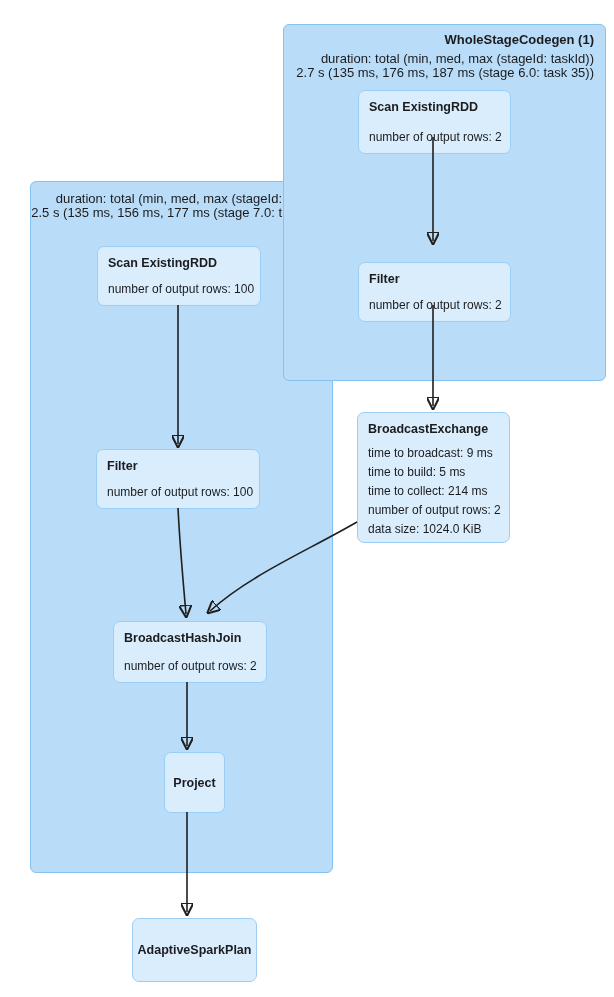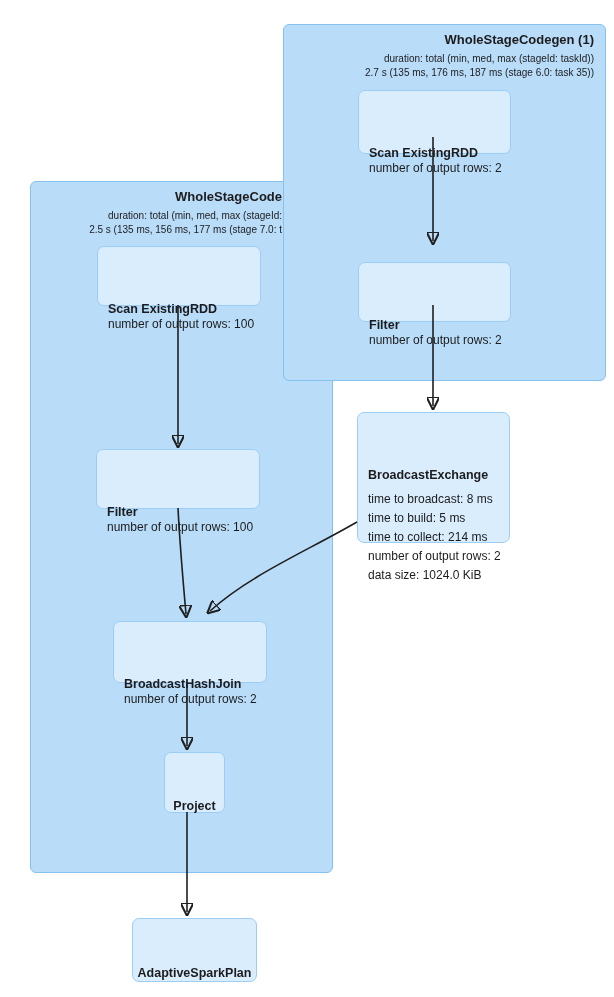--- a/index.html
+++ b/index.html
@@ -21,28 +21,28 @@
   .cluster{
     position:absolute;background:var(--cluster-fill);
     border:1px solid var(--cluster-border);border-radius:6px;
   }
   .cluster-left{left:30px;top:181px;width:303px;height:692px;z-index:1;}
   .cluster-right{left:283px;top:24px;width:323px;height:357px;z-index:2;}
   .cluster-header{position:absolute;top:6px;text-align:right;white-space:nowrap;}
   .cluster-right .cluster-header{right:11px;}
   .cluster-left .cluster-header{right:50px;} 
   .cluster-title{font-size:13px;font-weight:bold;line-height:17px;}
-  .cluster-duration{margin-top:4px;font-size:10px;line-height:14px;}
+  .cluster-duration{margin-top:4px;font-size:13px;line-height:14px;}
   .node{
     position:absolute;background:var(--node-fill);
     border:1px solid var(--node-border);border-radius:7px;
     display:flex;flex-direction:column;justify-content:space-between;
     padding:8px 10px 9px 10px;cursor:default;
   }
-  .node-title{font-size:12.5px;font-weight:bold;line-height:16px;white-space:nowrap;margin-top:46px;}
+  .node-title{font-size:12.5px;font-weight:bold;line-height:16px;white-space:nowrap;}
   .node-metric{font-size:12px;line-height:14px;white-space:nowrap;}
   .node-metrics{margin-top:7px;}
   .node-metrics .node-metric{line-height:19px;}
   .node-center{justify-content:center;align-items:center;padding:8px;}
   
   .n-scan-right{left:74px;top:65px;width:153px;height:64px;}
   .n-filter-right{left:74px;top:237px;width:153px;height:60px;}
   .n-scan-left{left:66px;top:64px;width:164px;height:60px;}
   .n-filter-left{left:65px;top:267px;width:164px;height:60px;}
   .n-bhj{left:82px;top:439px;width:154px;height:62px;}
@@ -52,21 +52,20 @@
   .edges{position:absolute;left:0;top:0;z-index:3;pointer-events:none;}
   .edges path{stroke:var(--arrow);stroke-width:1.6;fill:none;}
 </style>
 </head>
 <body>
 
 <div class="canvas">
 
   <div class="cluster cluster-left">
     <div class="cluster-header">
-      <div class="cluster-title">WholeStageCode</div>
       <div class="cluster-duration">
         <div>duration: total (min, med, max (stageId:</div>
         <div>2.5 s (135 ms, 156 ms, 177 ms (stage 7.0: t</div>
       </div>
     </div>
 
     <div class="node n-scan-left">
       <div class="node-title">Scan ExistingRDD</div>
       <div class="node-metric">number of output rows: 100</div>
     </div>
@@ -102,21 +101,21 @@
 
     <div class="node n-filter-right">
       <div class="node-title">Filter</div>
       <div class="node-metric">number of output rows: 2</div>
     </div>
   </div>
 
   <div class="node n-bex">
     <div class="node-title">BroadcastExchange</div>
     <div class="node-metrics">
-      <div class="node-metric">time to broadcast: 8 ms</div>
+      <div class="node-metric">time to broadcast: 9 ms</div>
       <div class="node-metric">time to build: 5 ms</div>
       <div class="node-metric">time to collect: 214 ms</div>
       <div class="node-metric">number of output rows: 2</div>
       <div class="node-metric">data size: 1024.0 KiB</div>
     </div>
   </div>
 
   <div class="node n-asp node-center">
     <div class="node-title">AdaptiveSparkPlan</div>
   </div>

